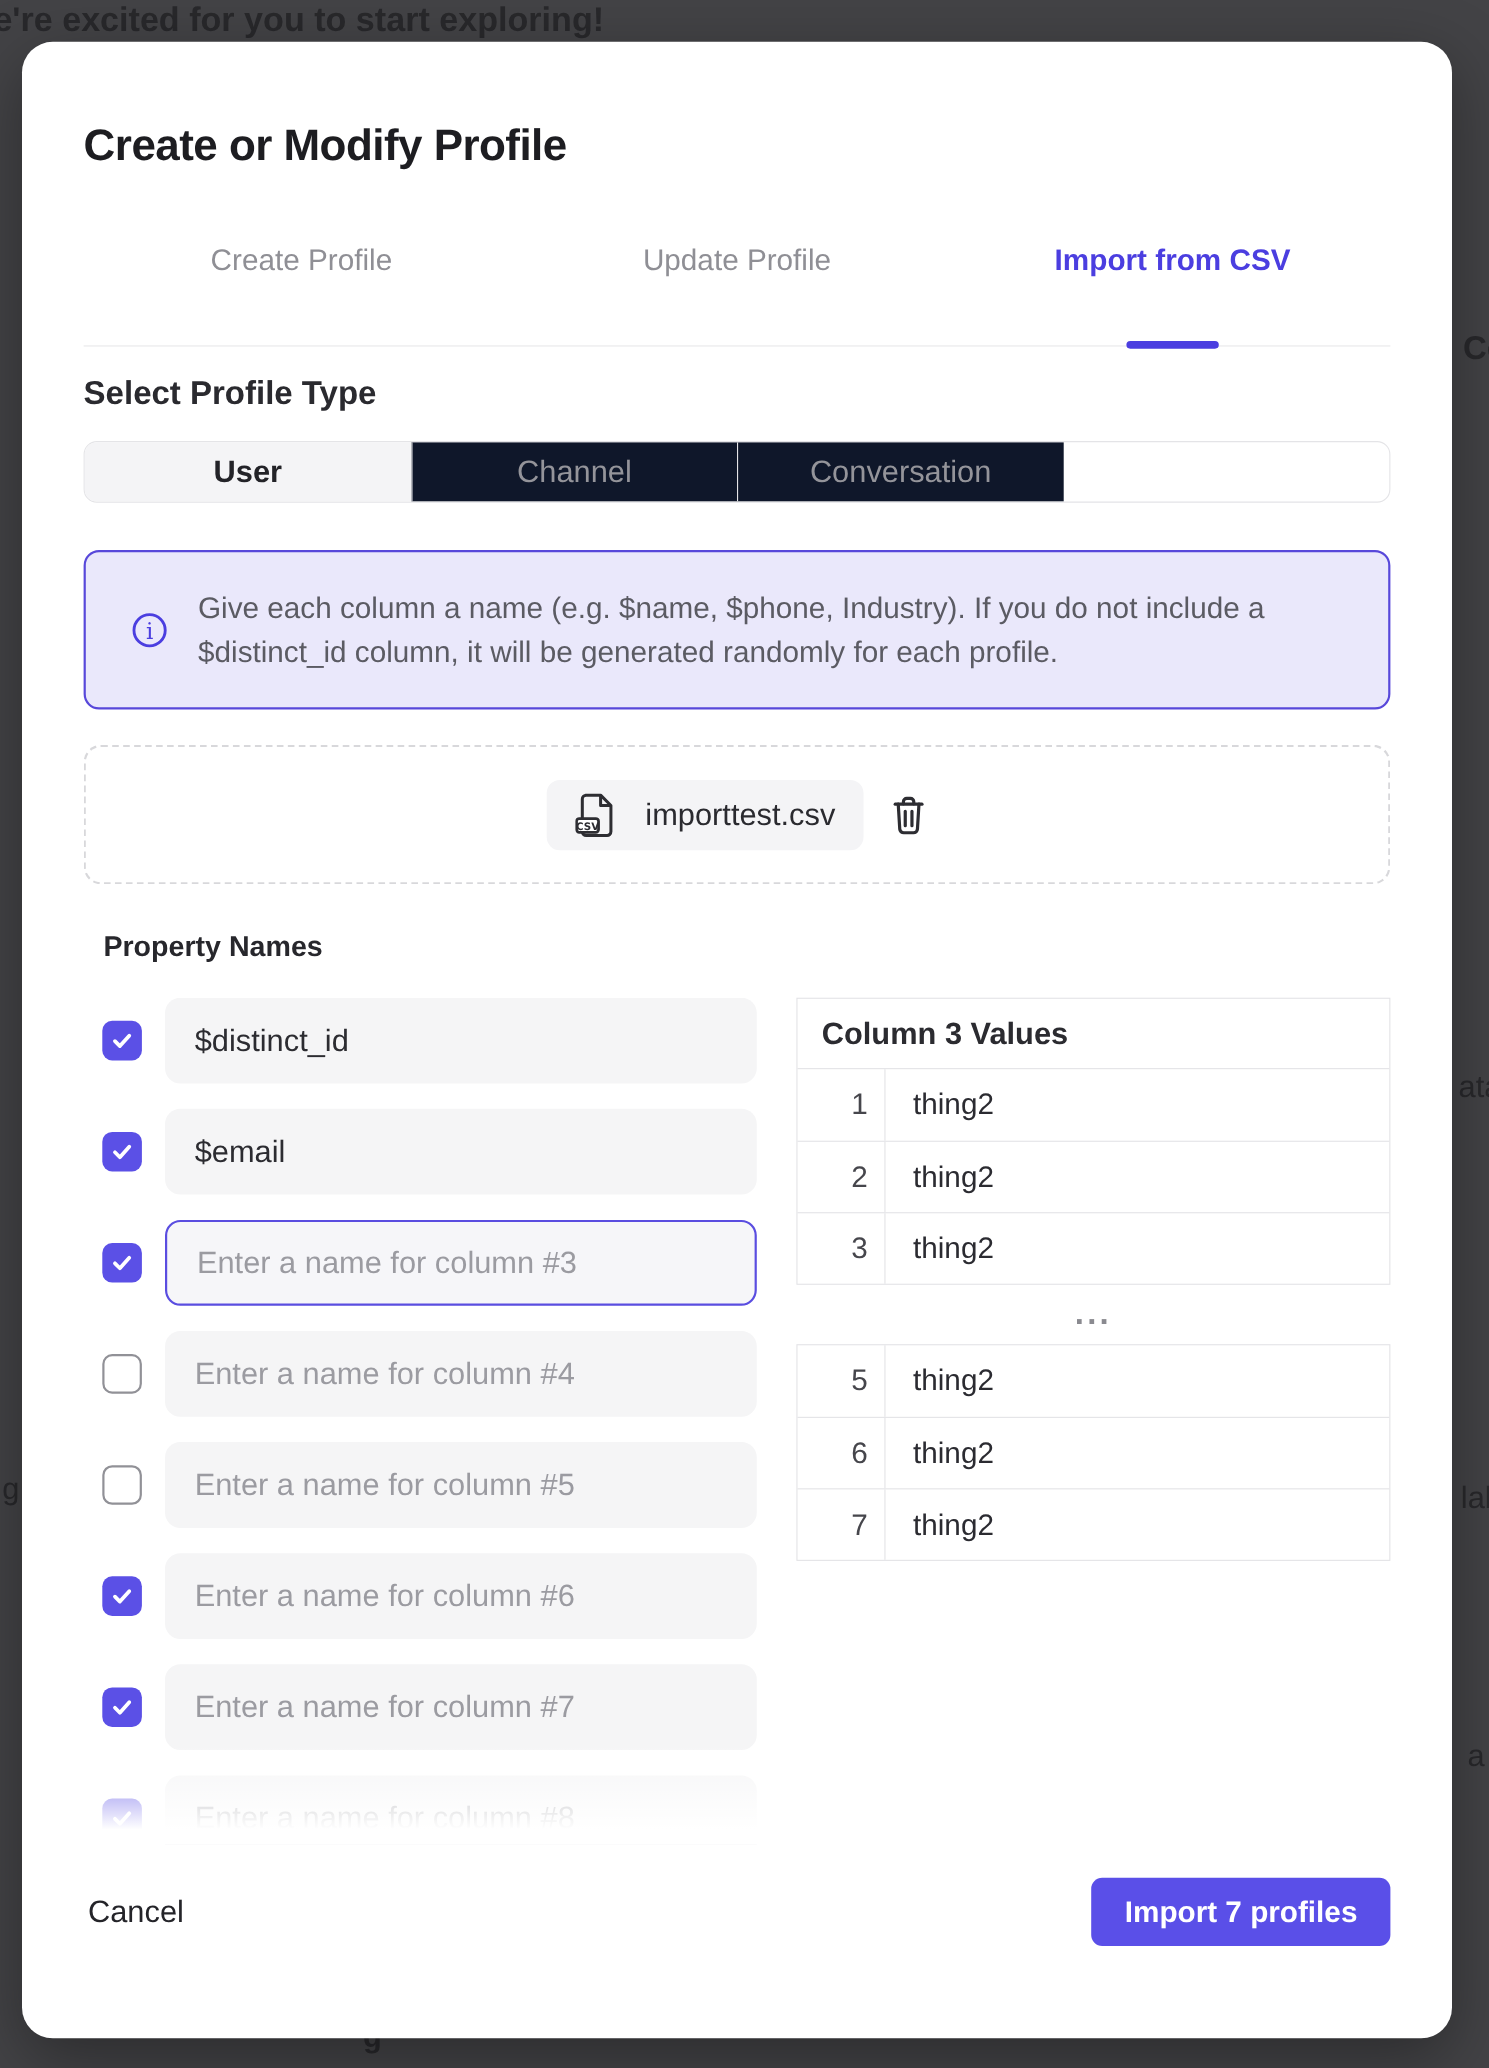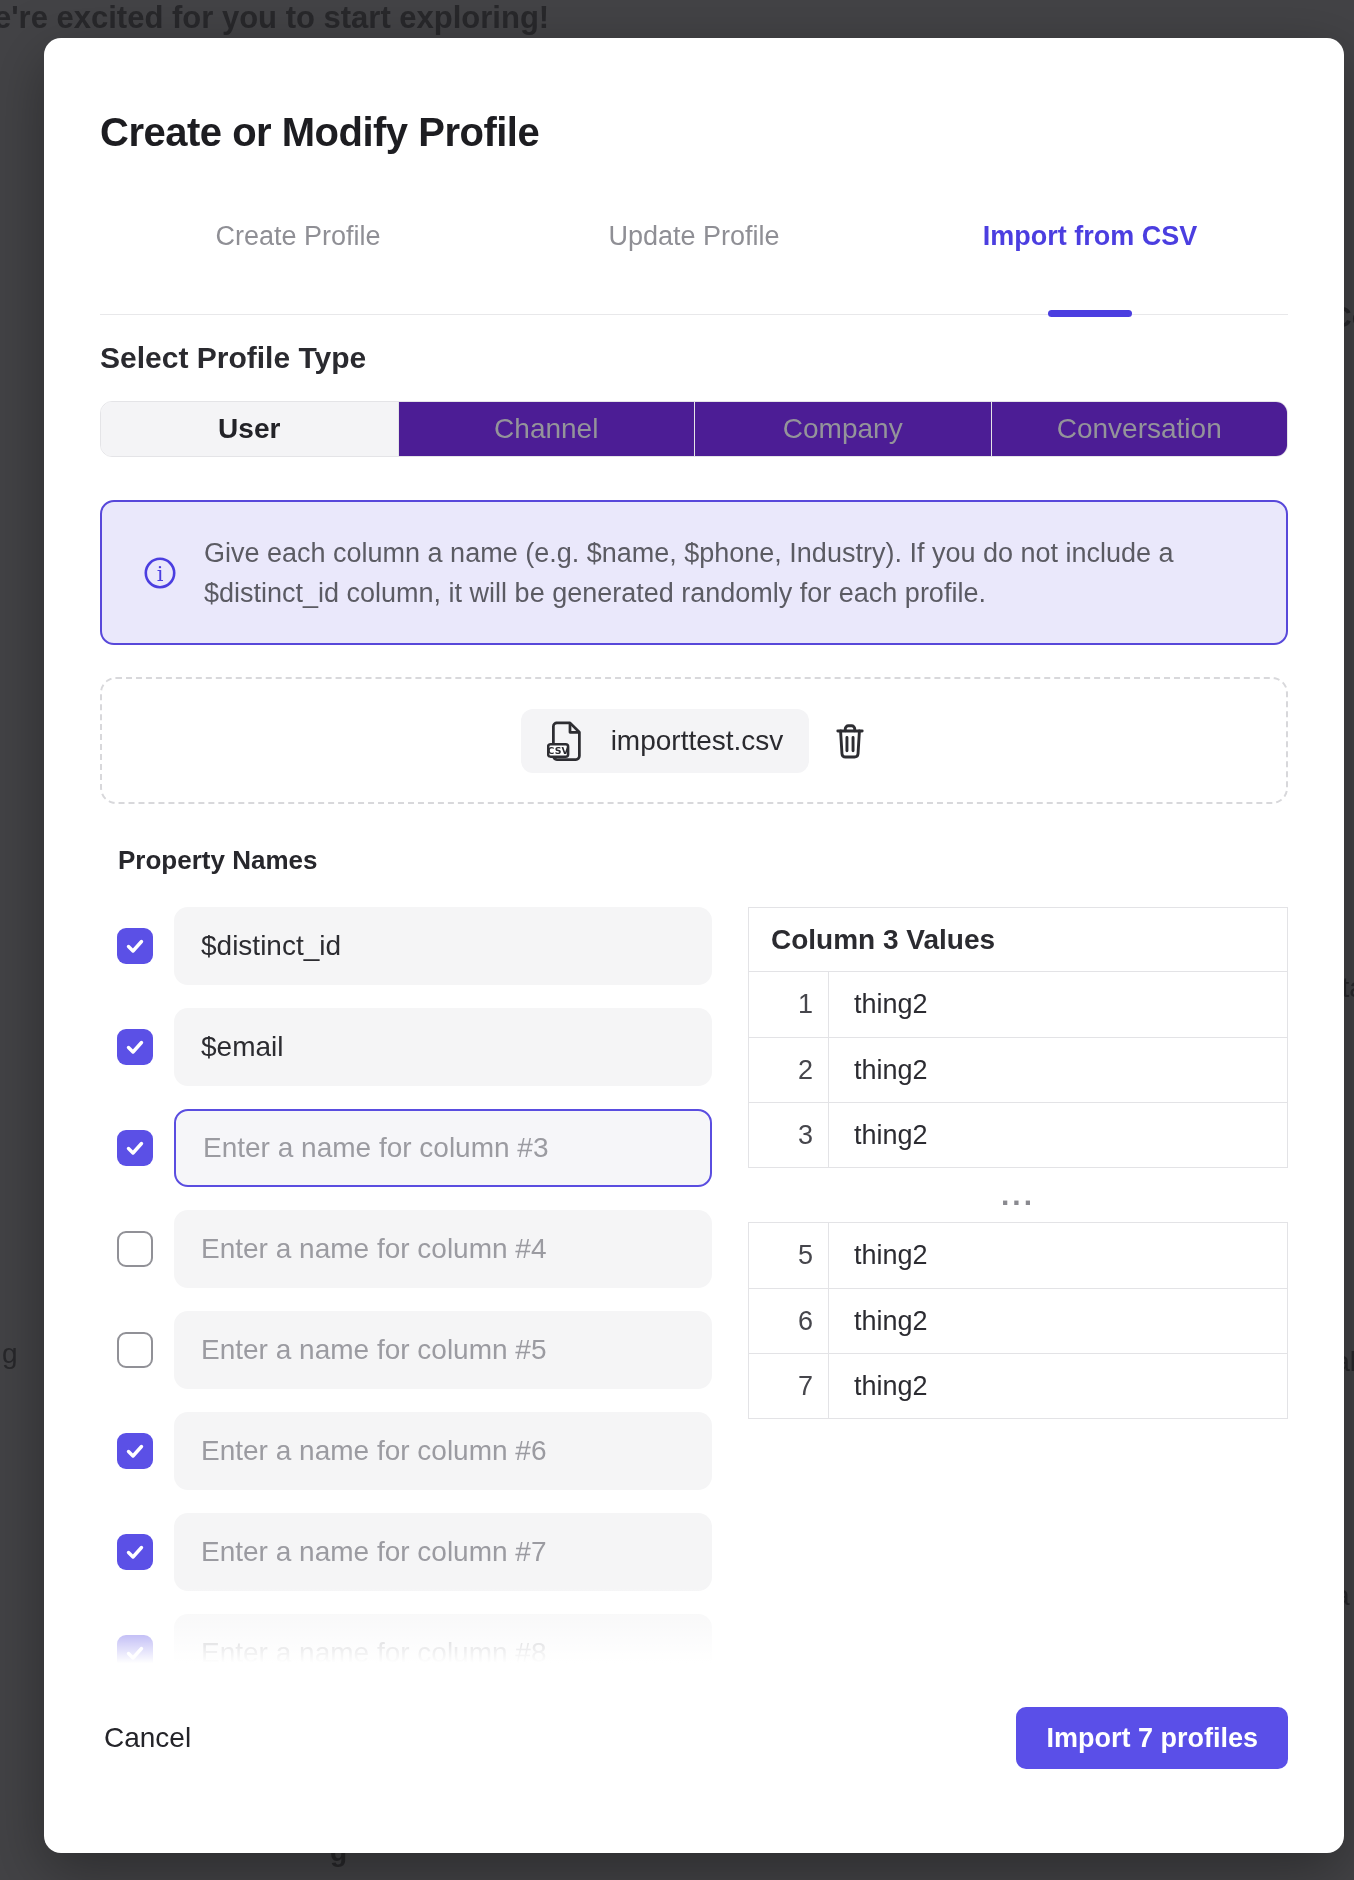--- a/index.html
+++ b/index.html
@@ -5,37 +5,37 @@
   :root{
     --accent:#5a4fe8; --accent-deep:#4b3ee0; --backdrop:#434346; --ink:#26262b;
     --gray:#8f8f95; --input-bg:#f5f5f6; --border:#e4e4e7; --info-bg:#eae8fb;
     --info-border:#5848da; --placeholder:#9b9ba1; --tborder:#e3e3e6;
   }
   *{margin:0;padding:0;box-sizing:border-box}
   html,body{width:1354px;height:1880px;overflow:hidden}
   body{font-family:"Liberation Sans","DejaVu Sans",sans-serif;background:var(--backdrop);position:relative}
   .backdrop{position:absolute;inset:0;background:var(--backdrop)}
   .fragment{position:absolute;color:#28282b;white-space:nowrap}
-  .modal{position:absolute;left:44px;top:38px;width:1300px;height:1815px;background:#fff;
-    border-radius:17px;padding:0 56px;overflow:hidden;box-shadow:0 18px 60px rgba(0,0,0,.35)}
+  .modal{position:absolute;left:20px;top:38px;width:1300px;height:1815px;background:#fff;
+    border-radius:28px;padding:0 56px;overflow:hidden;box-shadow:0 18px 60px rgba(0,0,0,.35)}
   .title{margin-top:72px;font-size:40px;font-weight:700;letter-spacing:-.5px;color:#1d1d21}
   
   .tabs{margin-top:66px;display:grid;grid-template-columns:1fr 1fr 1fr;padding-bottom:53px;
     border-bottom:1px solid #e8e8ea;position:relative}
   .tab{position:relative;display:flex;justify-content:center;align-items:flex-start;height:40px;cursor:pointer}
   .tab-label{font-size:27px;font-weight:500;color:var(--gray)}
   .tab.active .tab-label{color:var(--accent-deep);font-weight:600}
   .tab-underline{display:none;position:absolute;bottom:-56px;left:50%;transform:translateX(-50%);
     width:84px;height:7px;border-radius:4px;background:var(--accent-deep)}
   .tab.active .tab-underline{display:block}
   
   .section-label{margin-top:26px;font-size:30px;font-weight:600;color:#2a2a2f;height:34px;line-height:34px}
   .segmented{margin-top:26px;height:56px;border:1px solid var(--border);border-radius:12px;
     display:grid;grid-template-columns:1fr 1fr 1fr 1fr;overflow:hidden;background:#fff}
-  .seg-opt{display:flex;align-items:center;justify-content:center;font-size:28px;color:#94949a;cursor:pointer;background:#4c1d95}
+  .seg-opt{display:flex;align-items:center;justify-content:center;font-size:28px;color:#94949a;cursor:pointer;background:#0f172a}
   .seg-opt + .seg-opt{border-left:1px solid var(--border)}
   .seg-opt.selected{background:#f4f4f6;color:#232328;font-weight:700}
   
   .info-box{margin-top:43px;min-height:145px;background:var(--info-bg);border:2px solid var(--info-border);
     border-radius:14px;display:flex;align-items:center;gap:26px;padding:20px 40px}
   .info-text{font-size:27px;line-height:40px;color:#5b5b63;max-width:1010px}
   
   .dropzone{margin-top:32px;height:127px;border:2px dashed #d8d8db;border-radius:16px;
     display:flex;align-items:center;justify-content:center;gap:24px}
   .file-chip{display:flex;align-items:center;gap:28px;height:64px;padding:0 26px;background:#f4f4f6;
@@ -104,21 +104,20 @@
     <span class="tab-label">Import from CSV</span>
     <span class="tab-underline"></span>
   </div>
     </div>
 
   <div class="section-label">Select Profile Type</div>
 
   <div class="segmented" id="segmented">
       <div class="seg-opt selected">User</div>
       <div class="seg-opt">Channel</div>
-      <div class="seg-opt">Company</div>
       <div class="seg-opt">Conversation</div>
     </div>
 
   <div class="info-box">
     <span>
       <svg width="36" height="36" viewBox="0 0 36 36">
         <circle cx="18" cy="18" r="14.2" fill="none" stroke="#4b3ee0" stroke-width="2.6"></circle>
         <text x="18" y="25.5" text-anchor="middle" font-family="DejaVu Serif, serif" font-size="21" fill="#4b3ee0">i</text>
       </svg>
     </span>

